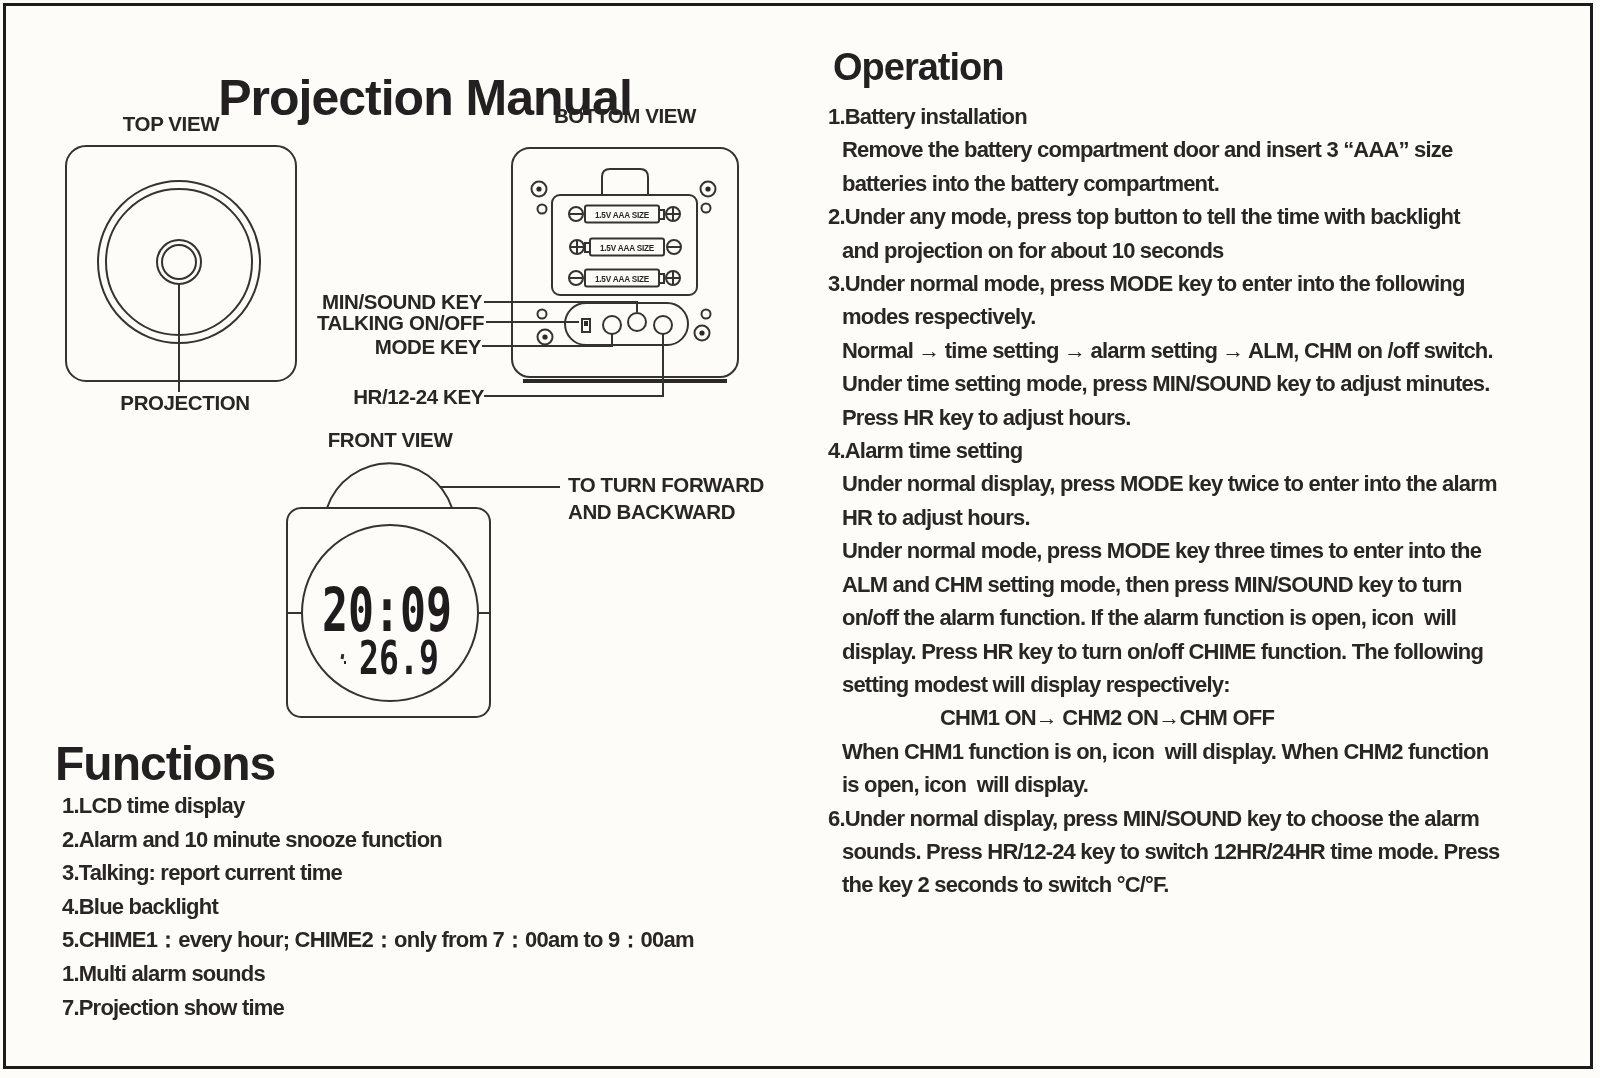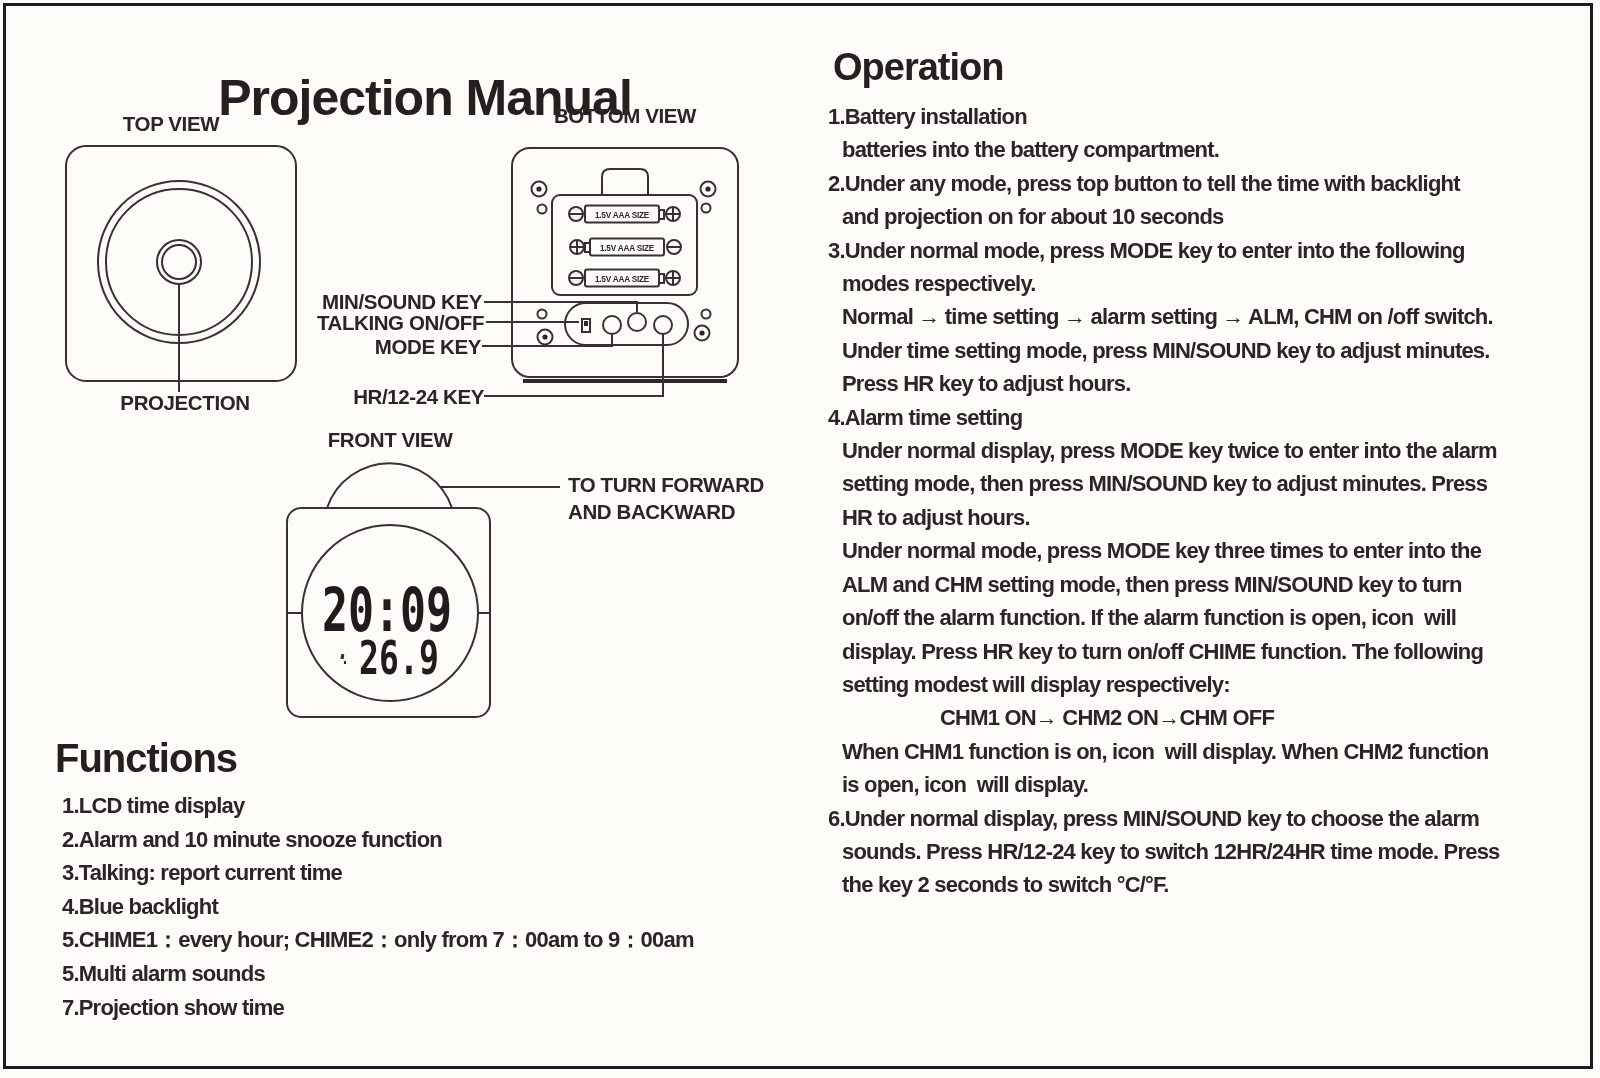--- a/index.html
+++ b/index.html
@@ -12,21 +12,21 @@
     position:absolute;left:3px;top:3px;width:1590px;height:1066px;
     border:3px solid #1c1c1c;box-sizing:border-box;
   }
   .title{
     position:absolute;left:55px;top:36px;width:740px;text-align:center;
     font-size:50px;line-height:1.15;letter-spacing:-1px;color:#242021;
   }
   .heading{
     position:absolute;letter-spacing:-1px;color:#242021;
   }
-  .functions-heading{left:55px;top:736px;font-size:40px;}
+  .functions-heading{left:55px;top:736px;font-size:48px;}
   .operation-heading{left:833px;top:46px;font-size:38px;}
   .dlabel{
     position:absolute;font-size:20.5px;line-height:23px;letter-spacing:-0.4px;
     color:#2a2626;white-space:pre;
   }
   .centered{text-align:center;}
   .top-view-title{left:96px;top:112px;width:150px;}
   .bottom-view-title{left:545px;top:104px;width:160px;}
   .front-view-title{left:315px;top:428px;width:150px;}
   .projection-label{left:115px;top:391px;width:140px;}
@@ -169,38 +169,38 @@
 
 <div class="dlabel turn-label"><span>TO TURN FORWARD</span><br><span>AND BACKWARD</span></div>
 
 <div class="heading functions-heading">Functions</div>
 <div class="flist">
     <div class="fitem">1.LCD time display</div>
     <div class="fitem">2.Alarm and 10 minute snooze function</div>
     <div class="fitem">3.Talking: report current time</div>
     <div class="fitem">4.Blue backlight</div>
     <div class="fitem">5.CHIME1：every hour; CHIME2：only from 7：00am to 9：00am</div>
-    <div class="fitem">5.Multi alarm sounds</div>
+    <div class="fitem">1.Multi alarm sounds</div>
     <div class="fitem">7.Projection show time</div>
   </div>
 
 <div class="heading operation-heading">Operation</div>
 <div class="olist">
     <div class="oline num">1.Battery installation</div>
+    <div class="oline ind">Remove the battery compartment door and insert 3 “AAA” size</div>
     <div class="oline ind">batteries into the battery compartment.</div>
     <div class="oline num">2.Under any mode, press top button to tell the time with backlight</div>
     <div class="oline ind">and projection on for about 10 seconds</div>
     <div class="oline num">3.Under normal mode, press MODE key to enter into the following</div>
     <div class="oline ind">modes respectively.</div>
     <div class="oline ind">Normal → time setting → alarm setting → ALM, CHM on /off switch.</div>
     <div class="oline ind">Under time setting mode, press MIN/SOUND key to adjust minutes.</div>
     <div class="oline ind">Press HR key to adjust hours.</div>
     <div class="oline num">4.Alarm time setting</div>
     <div class="oline ind">Under normal display, press MODE key twice to enter into the alarm</div>
-    <div class="oline ind">setting mode, then press MIN/SOUND key to adjust minutes. Press</div>
     <div class="oline ind">HR to adjust hours.</div>
     <div class="oline ind">Under normal mode, press MODE key three times to enter into the</div>
     <div class="oline ind">ALM and CHM setting mode, then press MIN/SOUND key to turn</div>
     <div class="oline ind">on/off the alarm function. If the alarm function is open, icon  will</div>
     <div class="oline ind">display. Press HR key to turn on/off CHIME function. The following</div>
     <div class="oline ind">setting modest will display respectively:</div>
     <div class="oline ctr">CHM1 ON→ CHM2 ON→CHM OFF</div>
     <div class="oline ind">When CHM1 function is on, icon  will display. When CHM2 function</div>
     <div class="oline ind">is open, icon  will display.</div>
     <div class="oline num">6.Under normal display, press MIN/SOUND key to choose the alarm</div>

